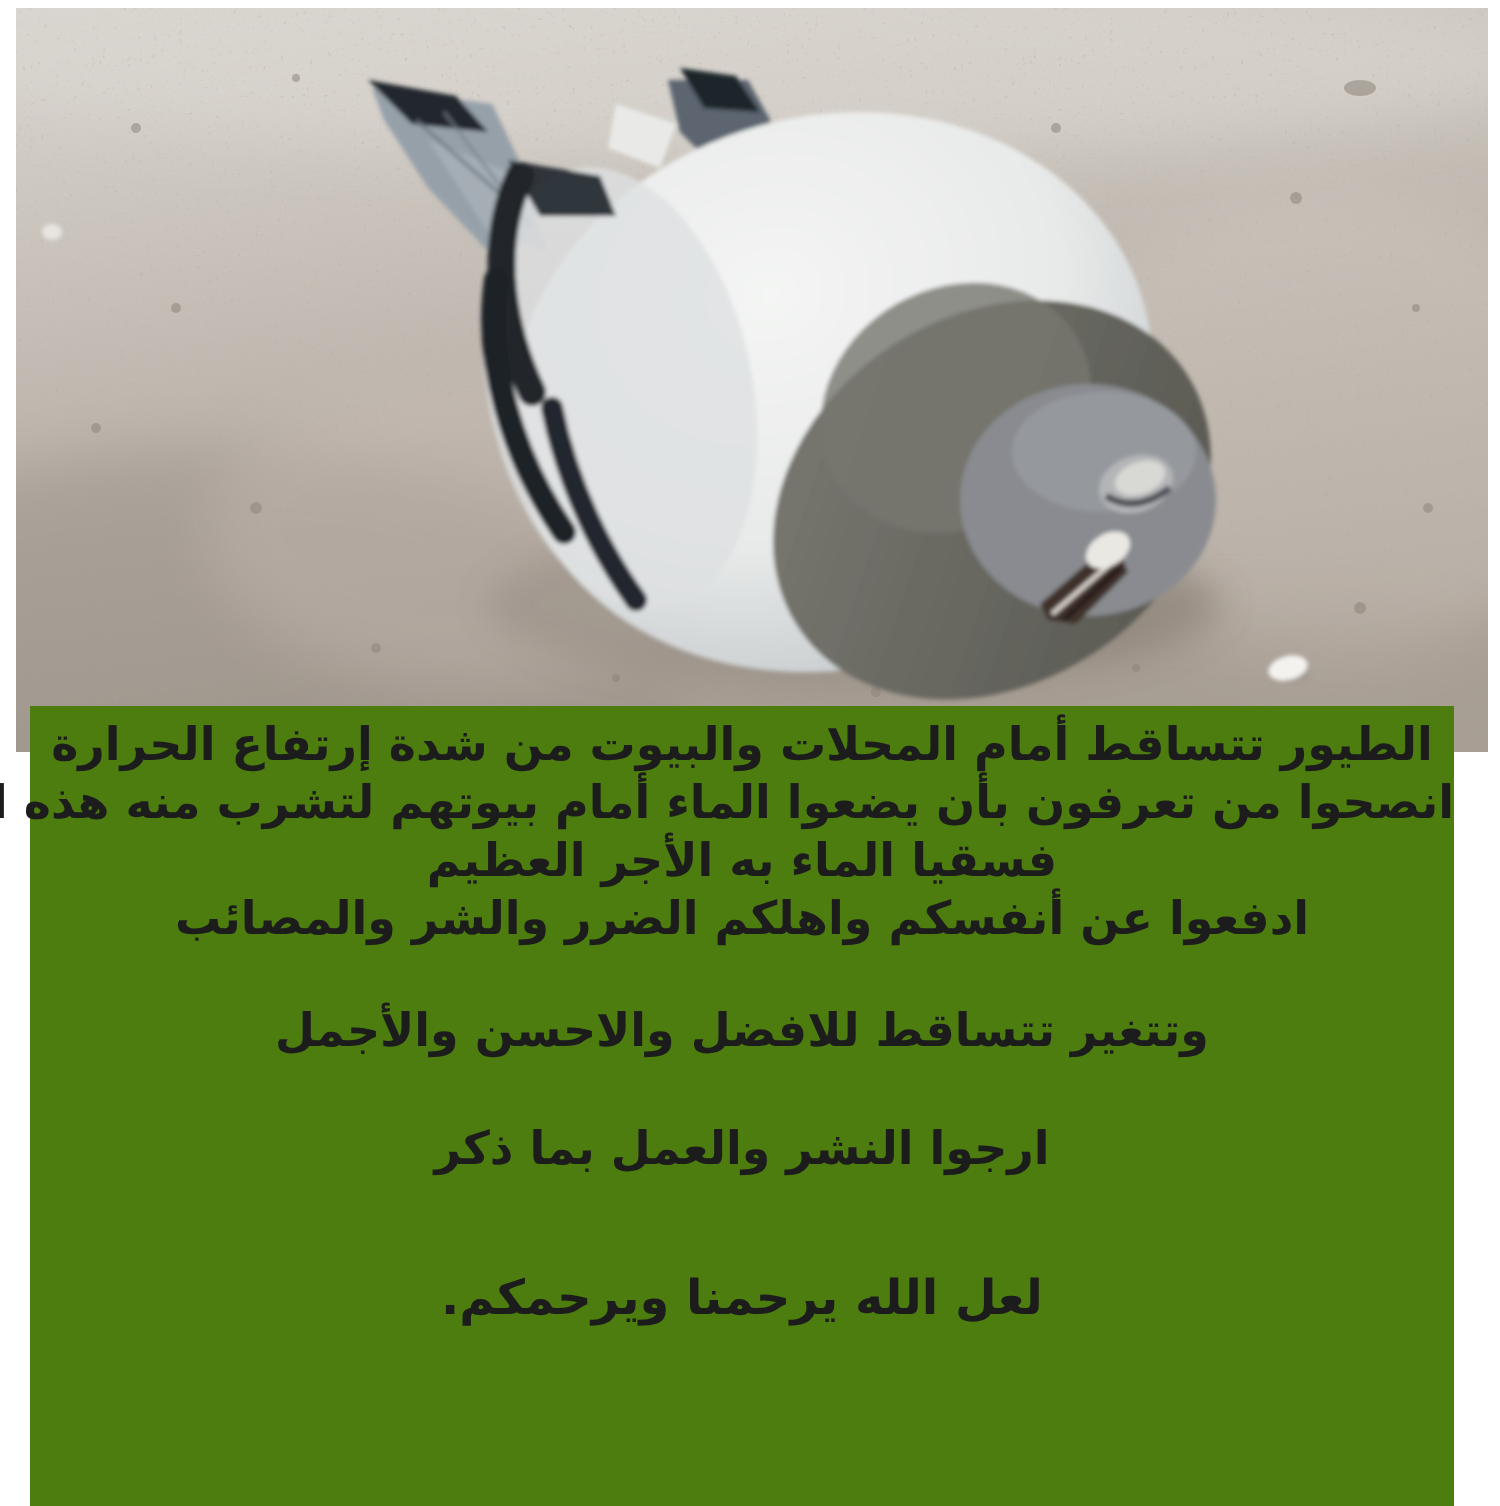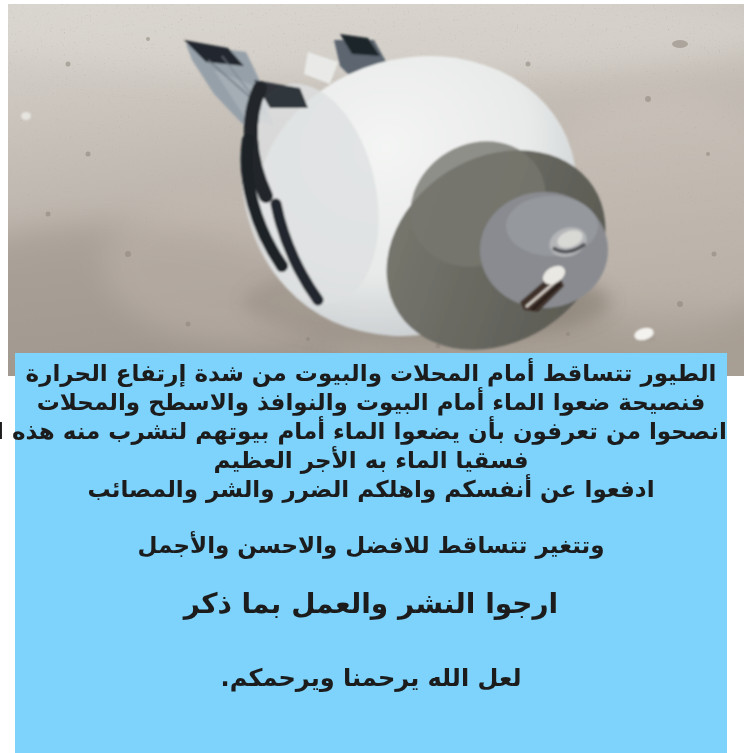--- a/index.html
+++ b/index.html
@@ -19,35 +19,35 @@
     height: 372px;
     overflow: hidden;
   }
   .photo svg { display: block; width: 736px; height: 372px; }
   .caption-panel {
     position: absolute;
     left: 15px;
     top: 353px;
     width: 712px;
     bottom: 0;
-    background: #7dd3fc;
+    background: #4d7c0f;
     direction: rtl;
     text-align: center;
     color: #1c1c1c;
   }
   .cap-line {
     font-size: 23px;
     line-height: 29px;
     font-weight: bold;
     letter-spacing: 0;
     white-space: nowrap;
   }
   .block-advice { padding-top: 6px; }
   .block-blessing { margin-top: 27px; }
-  .share-line { margin-top: 29px; font-size: 28px; line-height: 30px; }
+  .share-line { margin-top: 29px; font-size: 23px; line-height: 30px; }
   .prayer-line { margin-top: 44px; font-size: 24px; line-height: 30px; }
 </style>
 </head>
 <body>
 
 <div class="canvas">
 
   <div class="photo">
     <svg viewBox="0 0 736 372" preserveAspectRatio="none" xmlns="http://www.w3.org/2000/svg">
       <defs>
@@ -168,21 +168,20 @@
           <ellipse cx="500" cy="356" rx="6" ry="4" fill="#eeede9"></ellipse>
           <ellipse cx="18" cy="112" rx="5" ry="4" fill="#e7e5e0"></ellipse>
         </g>
       </g>
     </svg>
   </div>
 
   <div class="caption-panel">
     <div class="block-advice">
       <div class="cap-line">الطيور تتساقط أمام المحلات والبيوت من شدة إرتفاع الحرارة</div>
-      <div class="cap-line">فنصيحة ضعوا الماء أمام البيوت والنوافذ والاسطح والمحلات</div>
       <div class="cap-line">انصحوا من تعرفون بأن يضعوا الماء أمام بيوتهم  لتشرب منه هذه الطيور</div>
       <div class="cap-line">فسقيا الماء به الأجر العظيم</div>
       <div class="cap-line">ادفعوا عن أنفسكم واهلكم الضرر والشر والمصائب</div>
     </div>
     <div class="block-blessing">
       <div class="cap-line">وتتغير تتساقط للافضل والاحسن والأجمل</div>
     </div>
     <div class="cap-line share-line">ارجوا النشر والعمل بما ذكر</div>
     <div class="cap-line prayer-line">لعل الله يرحمنا ويرحمكم.</div>
   </div>

